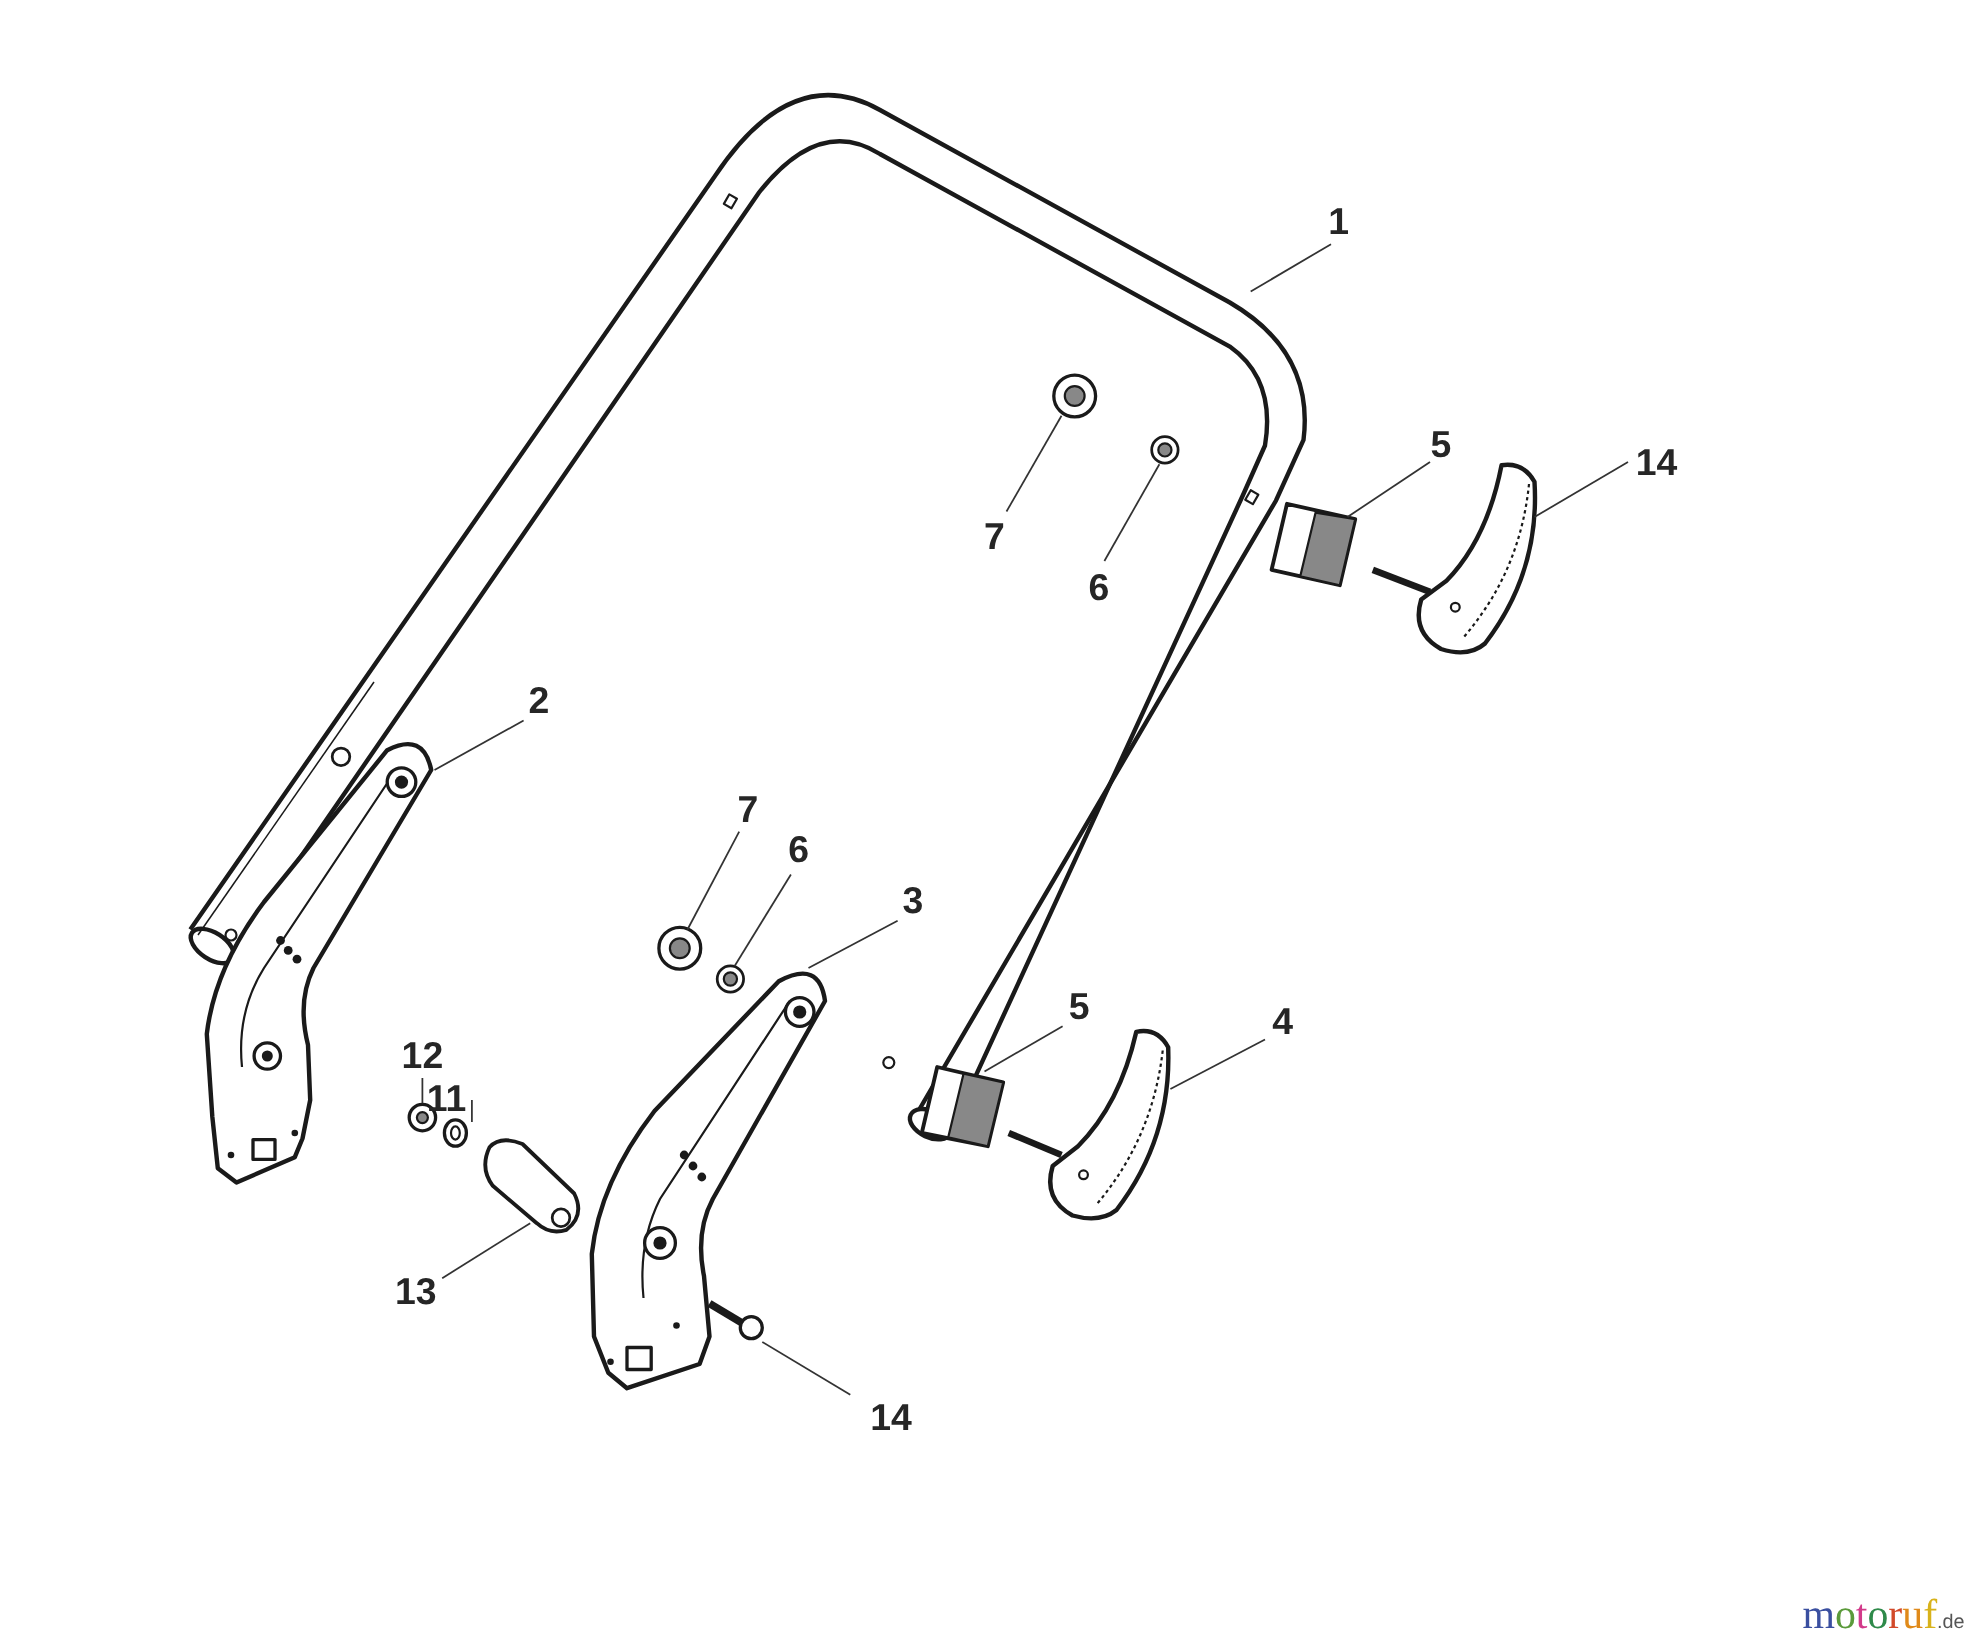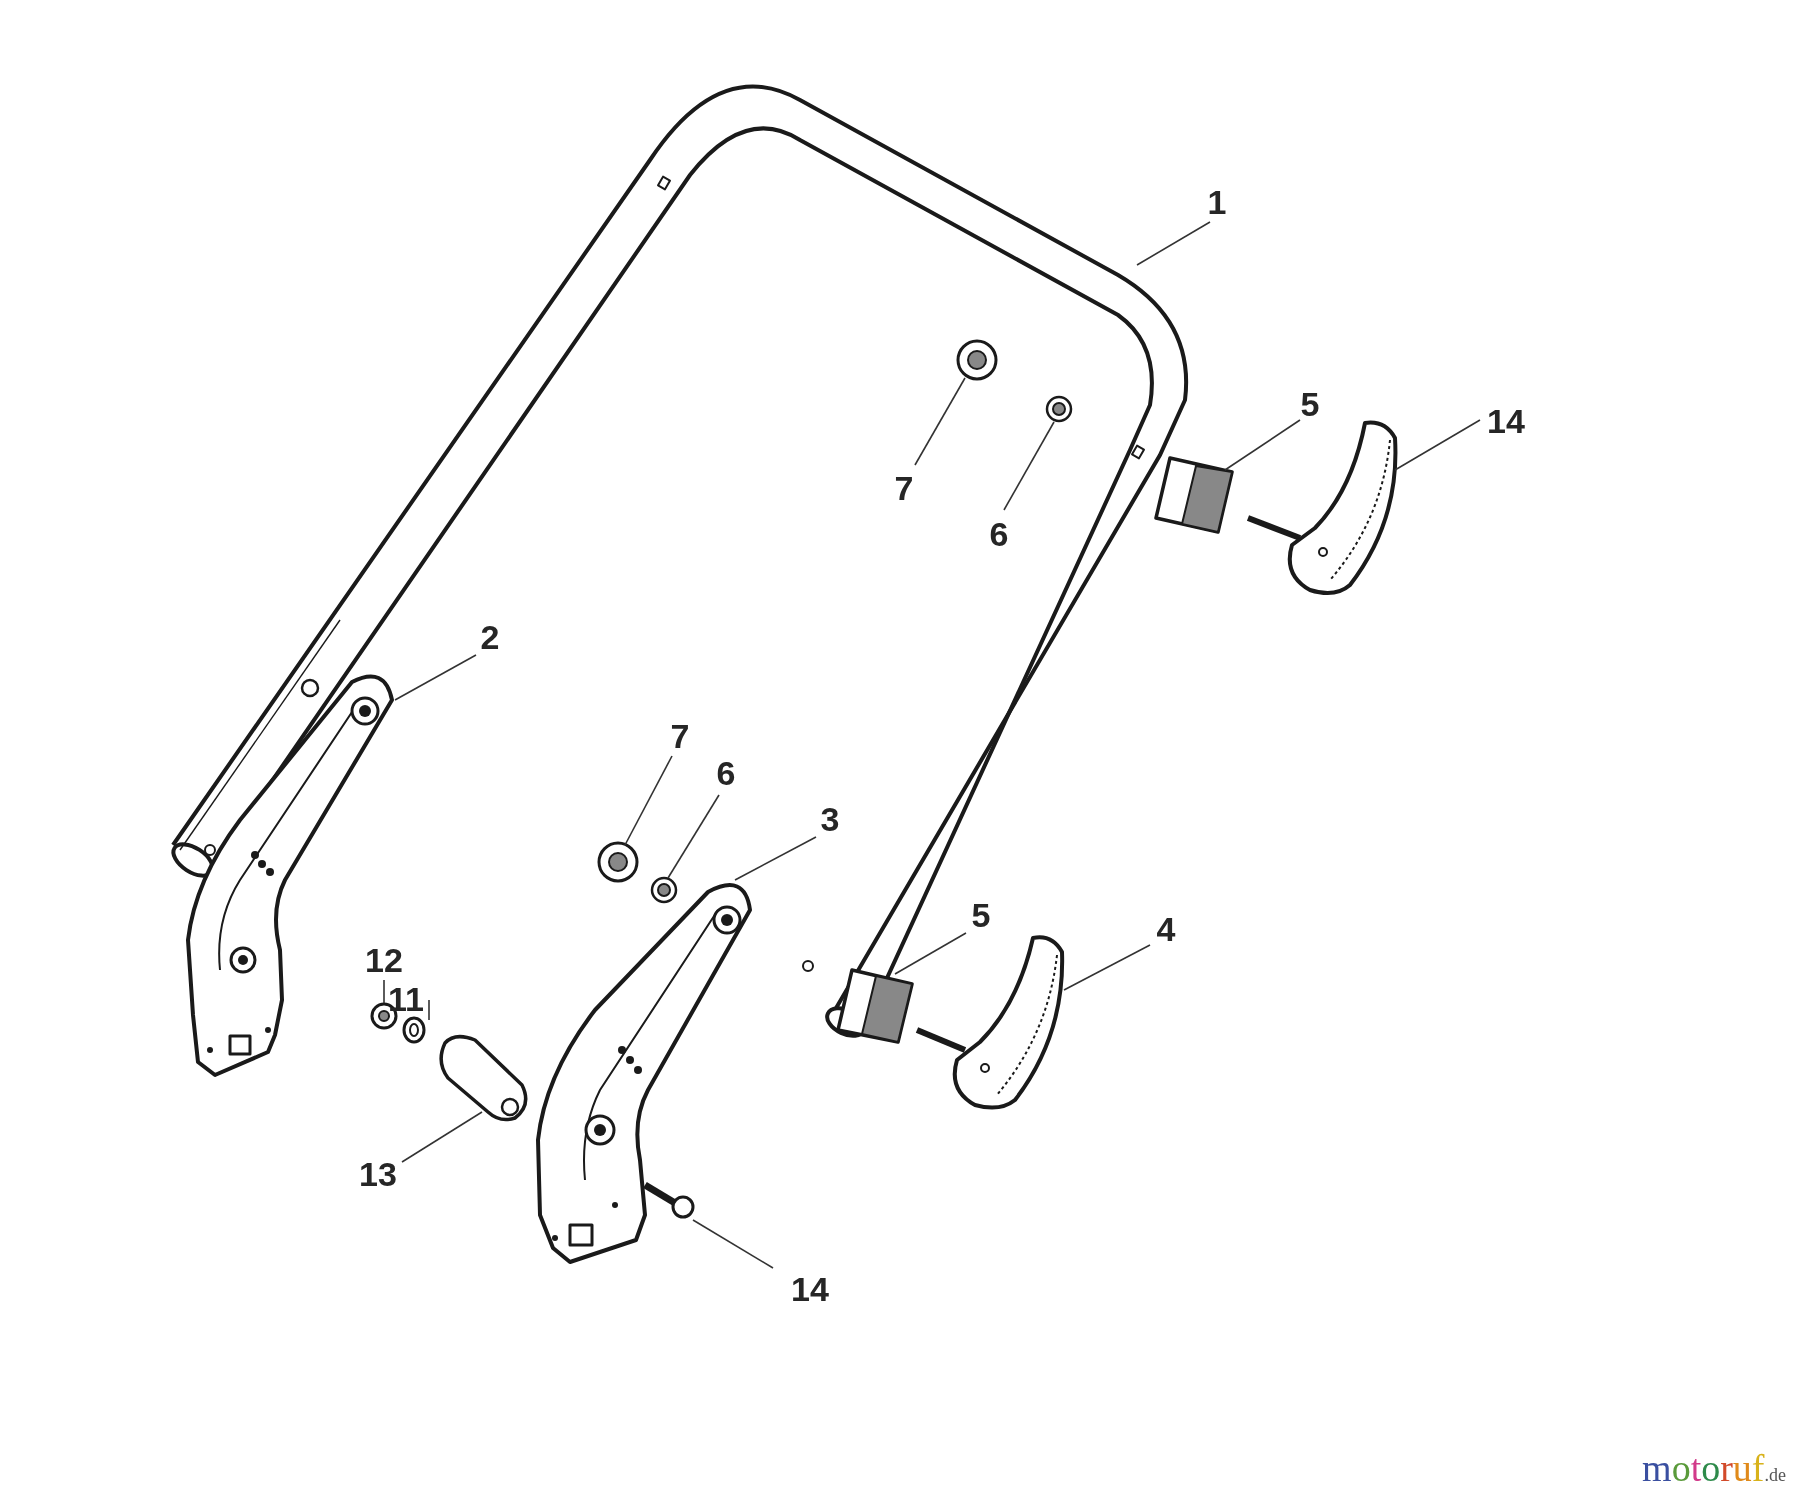--- a/index.html
+++ b/index.html
@@ -6,21 +6,21 @@
   body{width:1800px;height:1500px;position:relative;overflow:hidden;font-family:"Liberation Sans",sans-serif;}
   #diagram{position:absolute;left:0;top:0;width:1800px;height:1500px;}
   .part{fill:#ffffff;stroke:#1a1a1a;stroke-width:4;stroke-linejoin:round;stroke-linecap:round;}
   .thin{fill:none;stroke:#1a1a1a;stroke-width:2;}
   .leader{stroke:#333333;stroke-width:1.6;fill:none;}
   .callout{position:absolute;font-family:"Liberation Sans",sans-serif;font-size:34px;font-weight:bold;color:#262626;line-height:1;transform:translate(-50%,-50%);white-space:nowrap;}
   .hatch{fill:#888;stroke:#1a1a1a;stroke-width:2;}
   .dot{fill:#1a1a1a;}
   #watermark{position:absolute;right:14px;bottom:10px;font-family:"Liberation Serif",serif;font-size:38px;letter-spacing:0px;}
   #watermark span{display:inline-block;}
-  #watermark .tld{font-size:18px;color:#555;font-family:Liberation Serif, serif;}
+  #watermark .tld{font-size:18px;color:#555;font-family:Liberation Sans, sans-serif;}
 </style>
 </head>
 <body>
 
 <svg id="diagram" viewBox="0 0 1800 1500" xmlns="http://www.w3.org/2000/svg">
 
   <g>
 
     <path class="thin" style="stroke-width:4" d="M 173 845 L 650 160 Q 720 55 800 100 L 1118 275 Q 1195 320 1185 400 L 1160 455 L 832 1015"></path>
 

